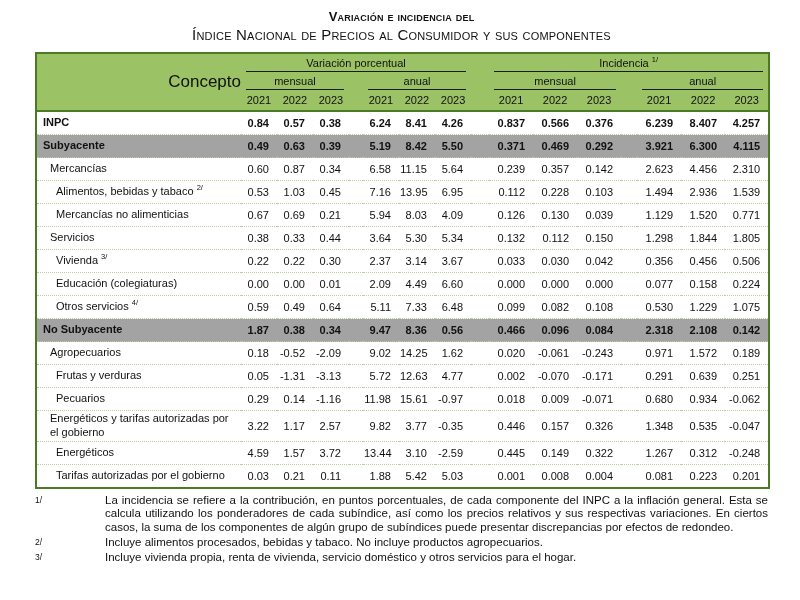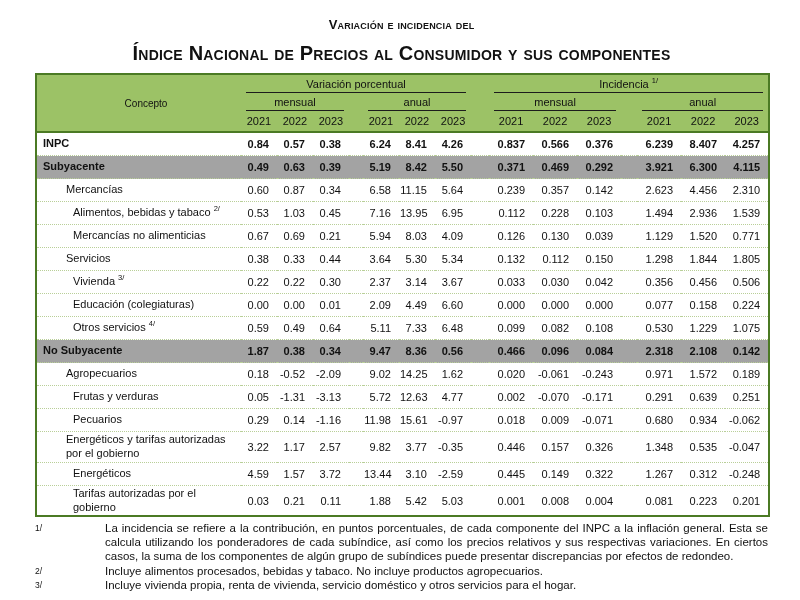--- a/index.html
+++ b/index.html
@@ -7,50 +7,50 @@
     width:800px;height:600px;background:#ffffff;color:#111;
     font-family:"Liberation Sans", sans-serif;
     -webkit-font-smoothing:antialiased;
     overflow:hidden;
   }
   .page{padding:9px 32px 0 35px;}
 
   
   .title-block{text-align:center;line-height:1.25;}
   .t-caption{font-size:13px;margin:1px 0 2px;}
-  .t-sub{font-size:13px;font-weight:bold;font-variant:small-caps;letter-spacing:.2px;margin:8px;}
-  .t-main{font-size:20px;font-weight:bold;font-variant:small-caps;letter-spacing:.2px;margin:1px 0 0;}
+  .t-sub{font-size:13px;font-weight:bold;font-variant:small-caps;letter-spacing:.2px;margin:0;}
+  .t-main{font-size:15px;font-weight:normal;font-variant:small-caps;letter-spacing:.2px;margin:1px 0 0;}
   .t-period{font-size:13px;margin:1px 0 0;}
 
   
   table{
     border-collapse:collapse;table-layout:fixed;width:733px;
     margin-top:7px;border:2px solid #4b7a24;
   }
   thead{background:#9cc266;}
   thead th{font-size:11px;font-weight:normal;padding:0;vertical-align:bottom;}
   th.concepto{
-    text-align:center;vertical-align:middle;padding-left:14px;font-size:10px;
+    text-align:right;vertical-align:middle;padding-left:14px;font-size:17px;
   }
   .glabel{
     display:block;text-align:center;margin:0 5px;
     padding:3px 0 2px;border-bottom:1.4px solid #1c1c1c;
   }
   .ylabel{display:block;text-align:center;padding:4px 0 4px;}
   thead tr.years th{vertical-align:middle;}
   tbody{border-top:2px solid #4b7a24;}
 
   tbody td{
     font-size:11px;height:20px;vertical-align:middle;
     border-bottom:1px dotted #b9cf98;
   }
   tbody tr:last-child td{border-bottom:none;}
   td.label{text-align:left;padding:1px 2px 1px 6px;line-height:1.25;}
-  tr.lvl1 td.label{padding-left:29px;}
-  tr.lvl2 td.label{padding-left:36px;}
+  tr.lvl1 td.label{padding-left:13px;}
+  tr.lvl2 td.label{padding-left:19px;}
   td.num{text-align:right;padding-right:8px;white-space:nowrap;}
   td.gap{padding:0;}
   tr.bold td{font-weight:bold;}
   tr.shaded td{background:#a3a3a3;}
   sup.fnref{font-size:7.5px;line-height:0;vertical-align:super;}
 
   
   .notes{margin-top:5px;}
   .fn{display:flex;align-items:flex-start;margin-bottom:1px;}
   .fn-marker{

